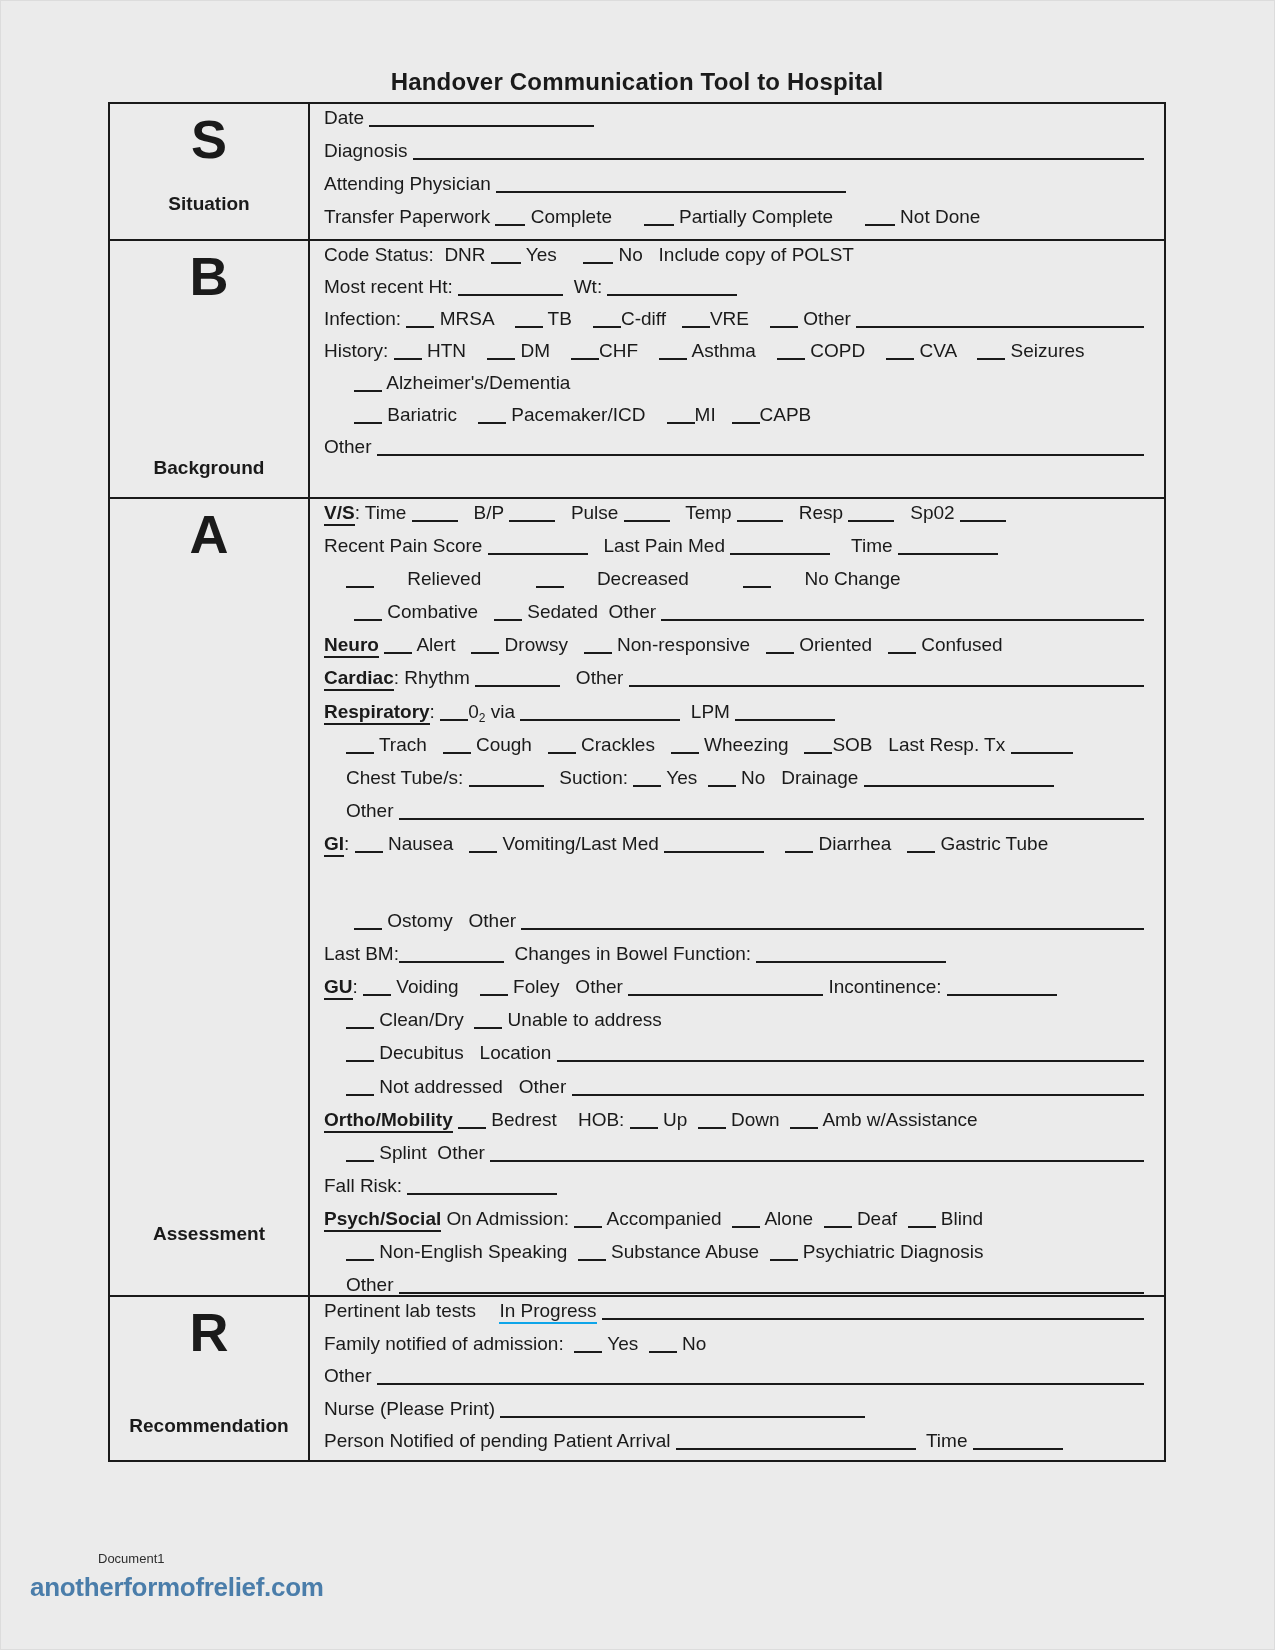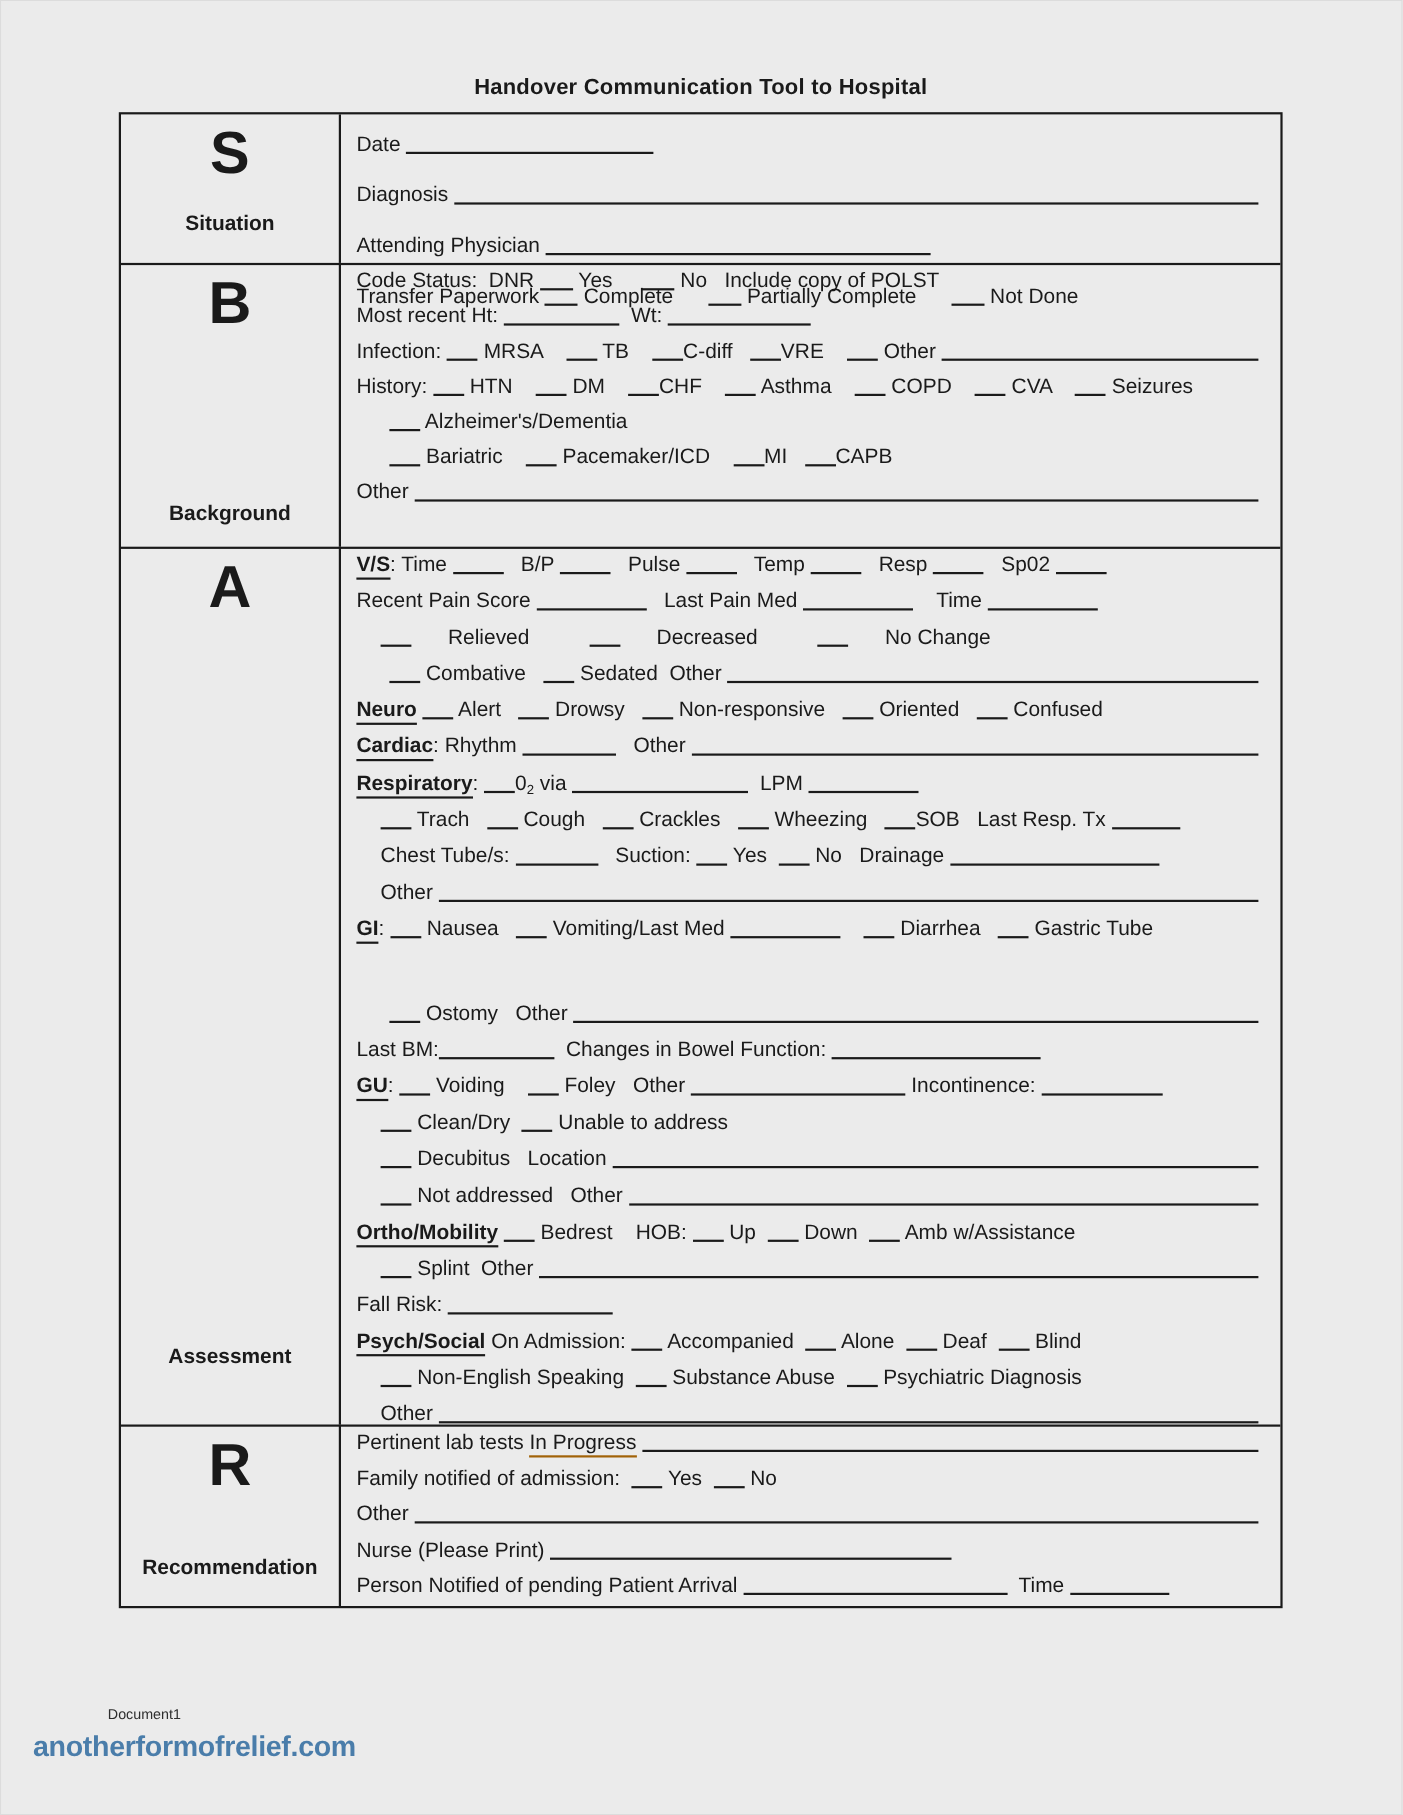--- a/index.html
+++ b/index.html
@@ -6,21 +6,21 @@
   body{
     width:1275px;height:1650px;position:relative;
     background:#ebebeb;
     font-family:"Liberation Sans","DejaVu Sans",sans-serif;
     color:#1a1a1a;
     box-shadow:inset 0 0 0 1px #dcdcdc;
   }
   .page{position:absolute;inset:0;}
   .title{
     position:absolute;left:108px;top:68px;width:1058px;
-    text-align:center;font-size:20px;font-weight:bold;margin:0;
+    text-align:center;font-size:24px;font-weight:bold;margin:0;
     letter-spacing:0.2px;
   }
   #formTable{
     position:absolute;left:108px;top:102px;width:1058px;height:1360px;
     box-sizing:border-box;border:2px solid #1a1a1a;
     display:grid;grid-template-columns:200px 1fr;
     grid-template-rows:135px 258px 798px 165px;
     background:#ebebeb;
   }
   #formTable > div{box-sizing:border-box;}
@@ -30,27 +30,27 @@
     display:flex;flex-direction:column;align-items:center;
   }
   .letter{font-size:54px;font-weight:bold;line-height:1;margin-top:8px;}
   .word{font-weight:bold;font-size:19px;margin-top:auto;}
   .lc-s .word{margin-bottom:24px;}
   .lc-b .word{margin-bottom:18px;}
   .lc-a .word{margin-bottom:50px;}
   .lc-r .word{margin-bottom:23px;}
   .content-cell{padding:3px 10px 0 14px;font-size:19px;overflow:visible;}
   .line{display:flex;align-items:baseline;flex-wrap:nowrap;}
-  .sec-S .line{height:33px;margin-top:13px;}
+  .sec-S .line{height:33px;}
   .sec-B .line{height:32px;}
   .sec-A .line{height:33.1px;}
   .sec-R .line{height:32.5px;}
   .seg{white-space:pre;flex:0 0 auto;}
   .lbl{font-weight:bold;border-bottom:2px solid #1a1a1a;}
-  .ulbl{border-bottom:2px solid #a16207;}
+  .ulbl{border-bottom:2px solid #0ea5e9;margin-left:18px;}
   .blank{
     height:15px;border-bottom:2px solid #1a1a1a;
     position:relative;top:3px;flex:0 0 auto;
   }
   .blank.fill{flex:1 1 auto;margin-right:10px;}
   .sub{font-size:12px;position:relative;top:4px;flex:0 0 auto;}
   .footer-doc{
     position:absolute;left:98px;top:1551px;font-size:13px;color:#2e2e2e;
   }
   .footer-link{

